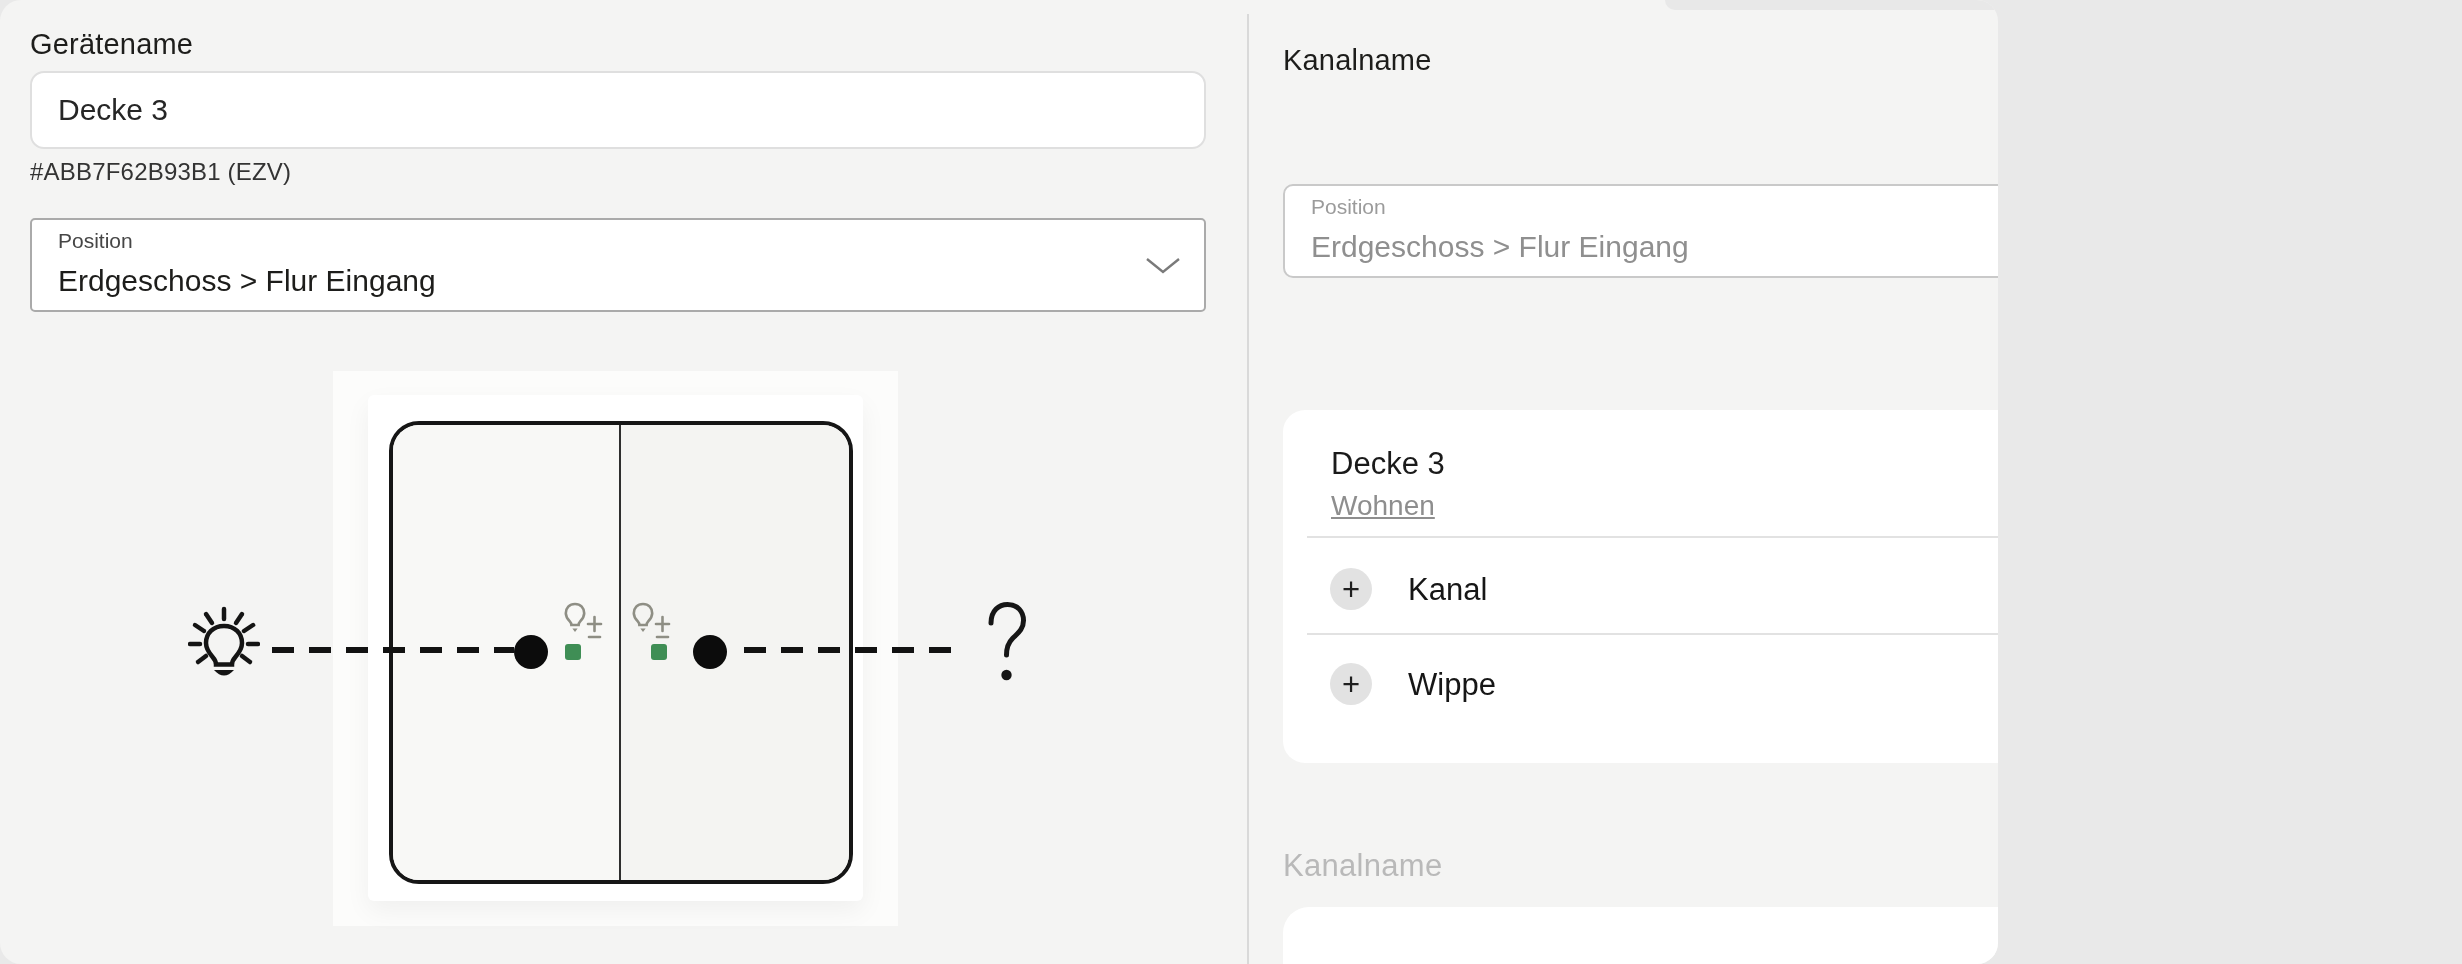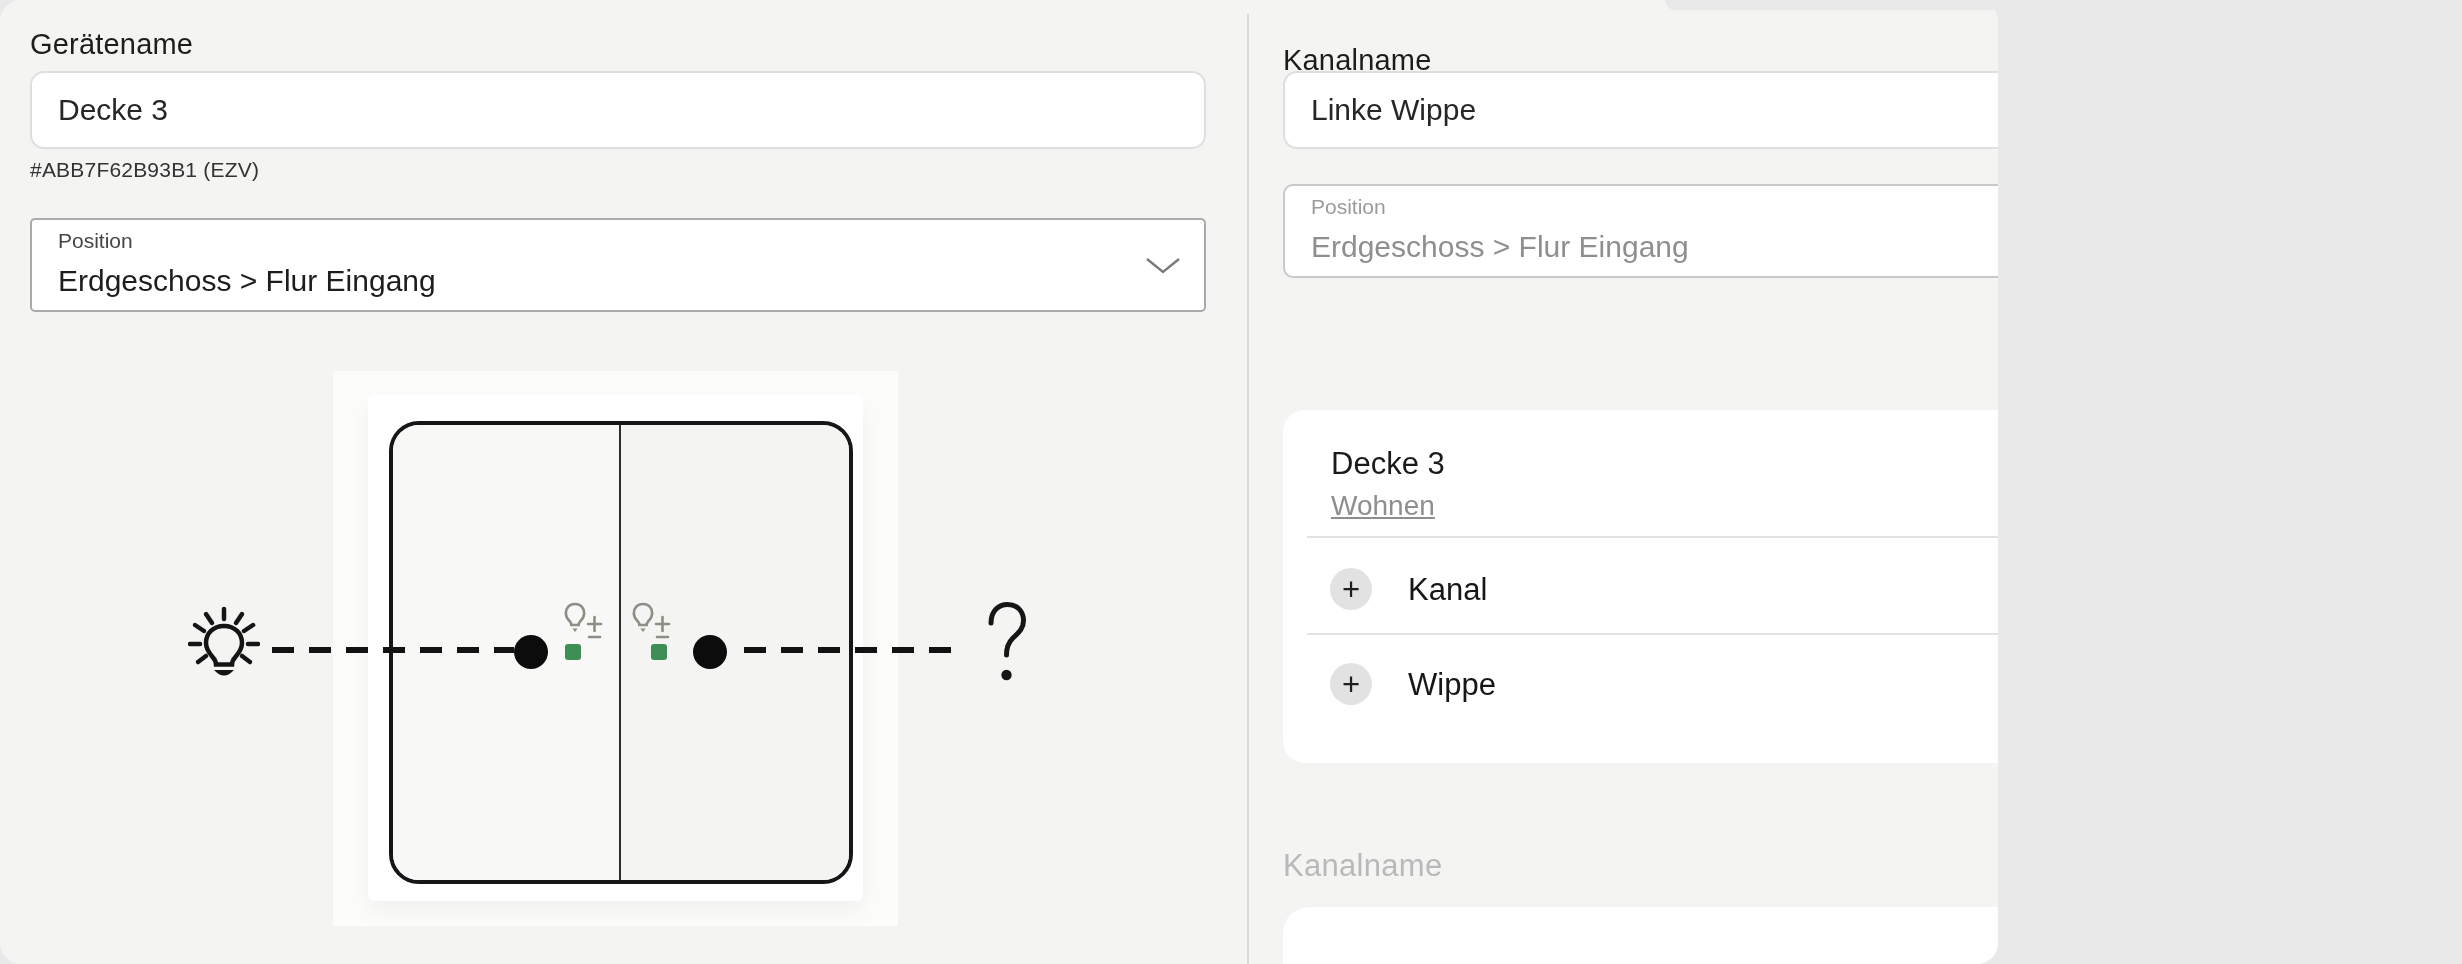--- a/index.html
+++ b/index.html
@@ -14,21 +14,21 @@
   
   .field-label{font-size:29px;color:var(--text-dark,#1d1d1b);letter-spacing:.2px;}
   .section-heading{font-size:31px;color:var(--heading-gray,#b9b9b9);letter-spacing:.3px;}
   
   .text-input{
     box-sizing:border-box;width:1176px;height:78px;background:#fff;
     border:2px solid var(--border-light,#dfdfdf);border-radius:14px;
     padding:0 26px;font-size:30px;color:#262626;outline:none;
     font-family:"Liberation Sans",sans-serif;
   }
-  .serial{font-size:21px;color:#333;letter-spacing:.2px;}
+  .serial{font-size:24px;color:#333;letter-spacing:.2px;}
   
   .dropdown{
     box-sizing:border-box;width:1176px;height:94px;background:#fff;cursor:pointer;
   }
   .dd-left{border:2px solid #aaa;border-radius:5px;}
   .dd-right{border:2px solid #c9c9c9;border-radius:10px;}
   .dd-label{position:absolute;left:26px;top:9px;font-size:21px;}
   .dd-value{position:absolute;left:26px;top:44px;font-size:30px;white-space:nowrap;}
   .dd-left .dd-label{color:#464646;}
   .dd-left .dd-value{color:#1d1d1b;}
@@ -153,21 +153,20 @@
       <path d="M7 23 C7 10.5 15 4.5 23.5 4.5 C33.5 4.5 39.5 11.5 39.5 20.5 C39.5 29.5 33.5 33.5 28.5 38.5 C24.5 42.5 22.5 47 22.5 55" fill="none" stroke="#161616" stroke-width="5" stroke-linecap="round"></path>
       <circle cx="22.5" cy="75" r="5.2" fill="#161616"></circle>
     </svg>
   </div>
 
   <div class="abs vdivider"></div>
   <div class="abs sheet-tab"></div>
 
   <div class="abs field-label" style="left:1283px;top:44px;">Kanalname</div>
 
-  <input class="abs text-input" style="left: 1283px; top: 71px;" type="text" value="Linke Wippe">
 
   <div class="abs dropdown dd-right" style="left:1283px;top:184px;">
     <span class="dd-label">Position</span>
     <span class="dd-value">Erdgeschoss &gt; Flur Eingang</span>
     <span class="dd-chev" style="right:27px;top:32px;">
       <svg width="38" height="20" viewBox="0 0 38 20">
           <path d="M3 3 L19 16 L35 3" fill="none" stroke="#8b8b8b" stroke-width="2.4"></path>
         </svg>
     </span>
   </div>

